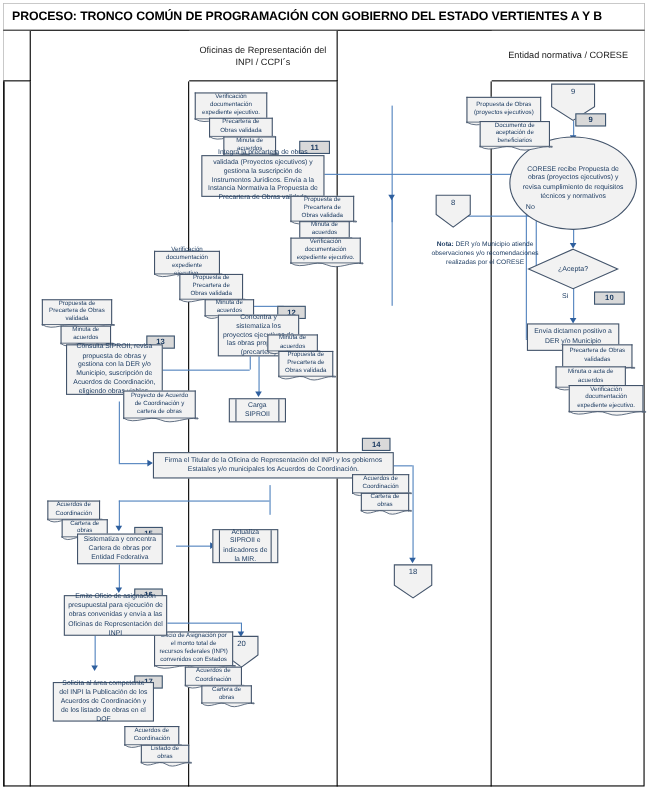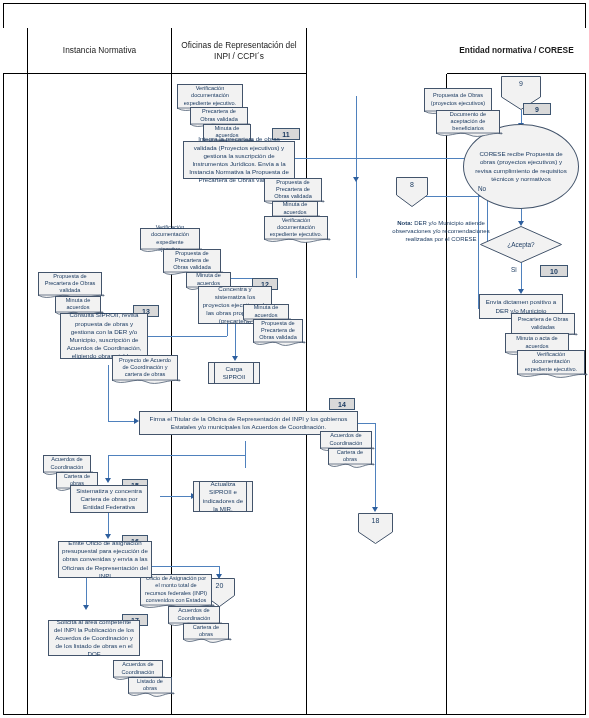--- a/index.html
+++ b/index.html
@@ -63,25 +63,27 @@
   .arr.right{border-top:3.5px solid transparent;border-bottom:3.5px solid transparent;border-left:5px solid #2e5f9e;}
   svg{display:block;overflow:visible;}
 </style>
 </head>
 <body>
 
 <div id="page">
 
   <div class="frame"></div>
 
+  <div class="title-bar">
+    <span>PROCESO: TRONCO COMÚN DE PROGRAMACIÓN CON GOBIERNO DEL ESTADO VERTIENTES A Y B</span>
+  </div>
 
   <div class="hdr" style="left:3px;width:25px;"></div>
-  <div class="hdr" style="left:28px;width:144px;">Instancia Normativa</div>
   <div class="hdr" style="left:172px;width:135px;">Oficinas de Representación del INPI / CCPI´s</div>
-  <div class="hdr" style="left:447px;width:139px;border-right:none;font-weight:bold;">Entidad normativa / CORESE</div>
+  <div class="hdr" style="left:447px;width:139px;border-right:none;">Entidad normativa / CORESE</div>
 
   <div class="lane first" style="left:3px;width:25px;"></div>
   <div class="lane" style="left:28px;width:144px;"></div>
   <div class="lane" style="left:172px;width:135px;"></div>
   <div class="lane" style="left:307px;width:140px;"></div>
   <div class="lane" style="left:447px;width:139px;border-right:none;"></div>
 
   <div class="ln lnv" style="left:521px;top:110px;height:14px;"></div>
   <div class="arr down" style="left:517.5px;top:123px;"></div>
 

